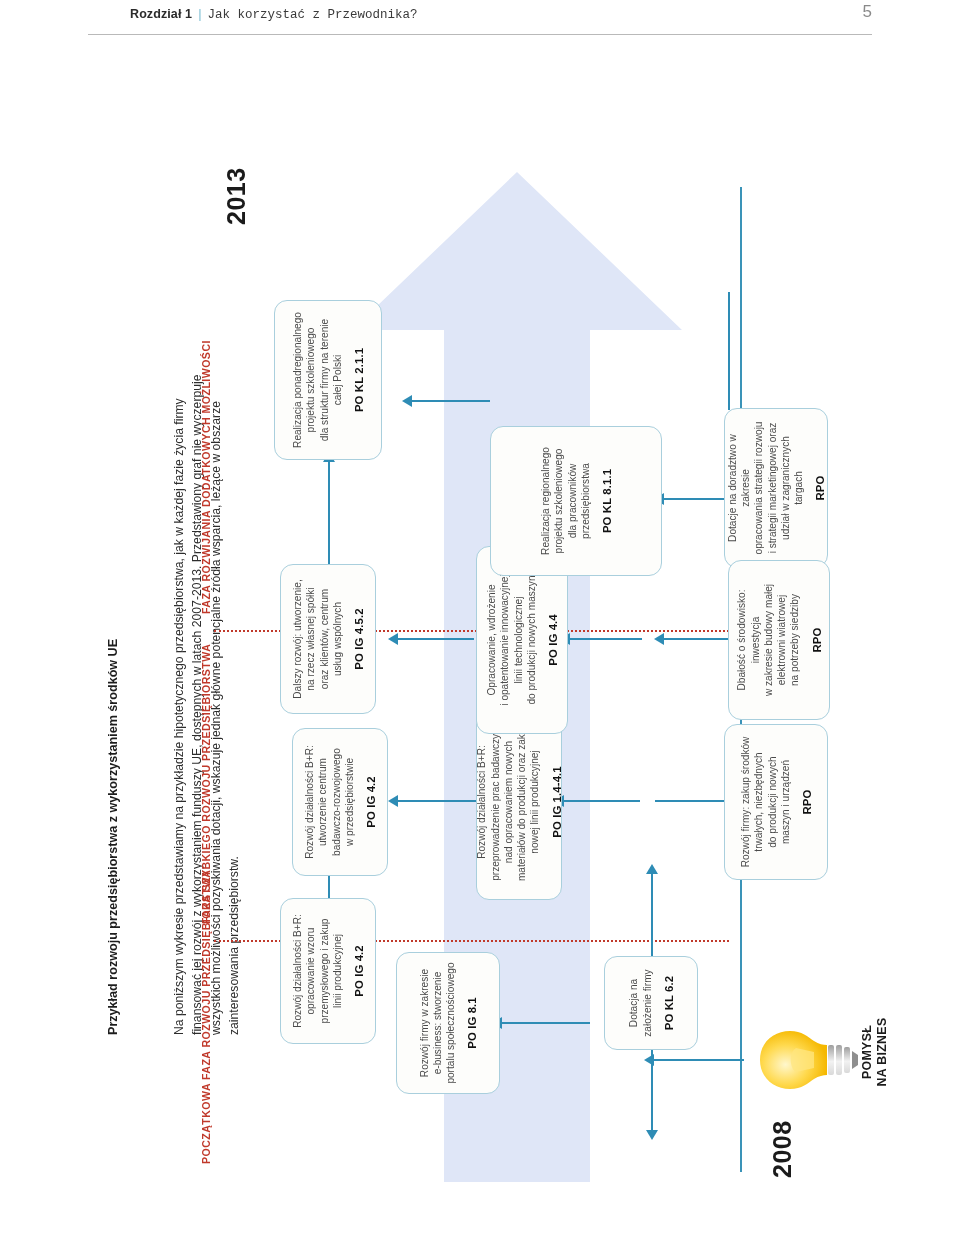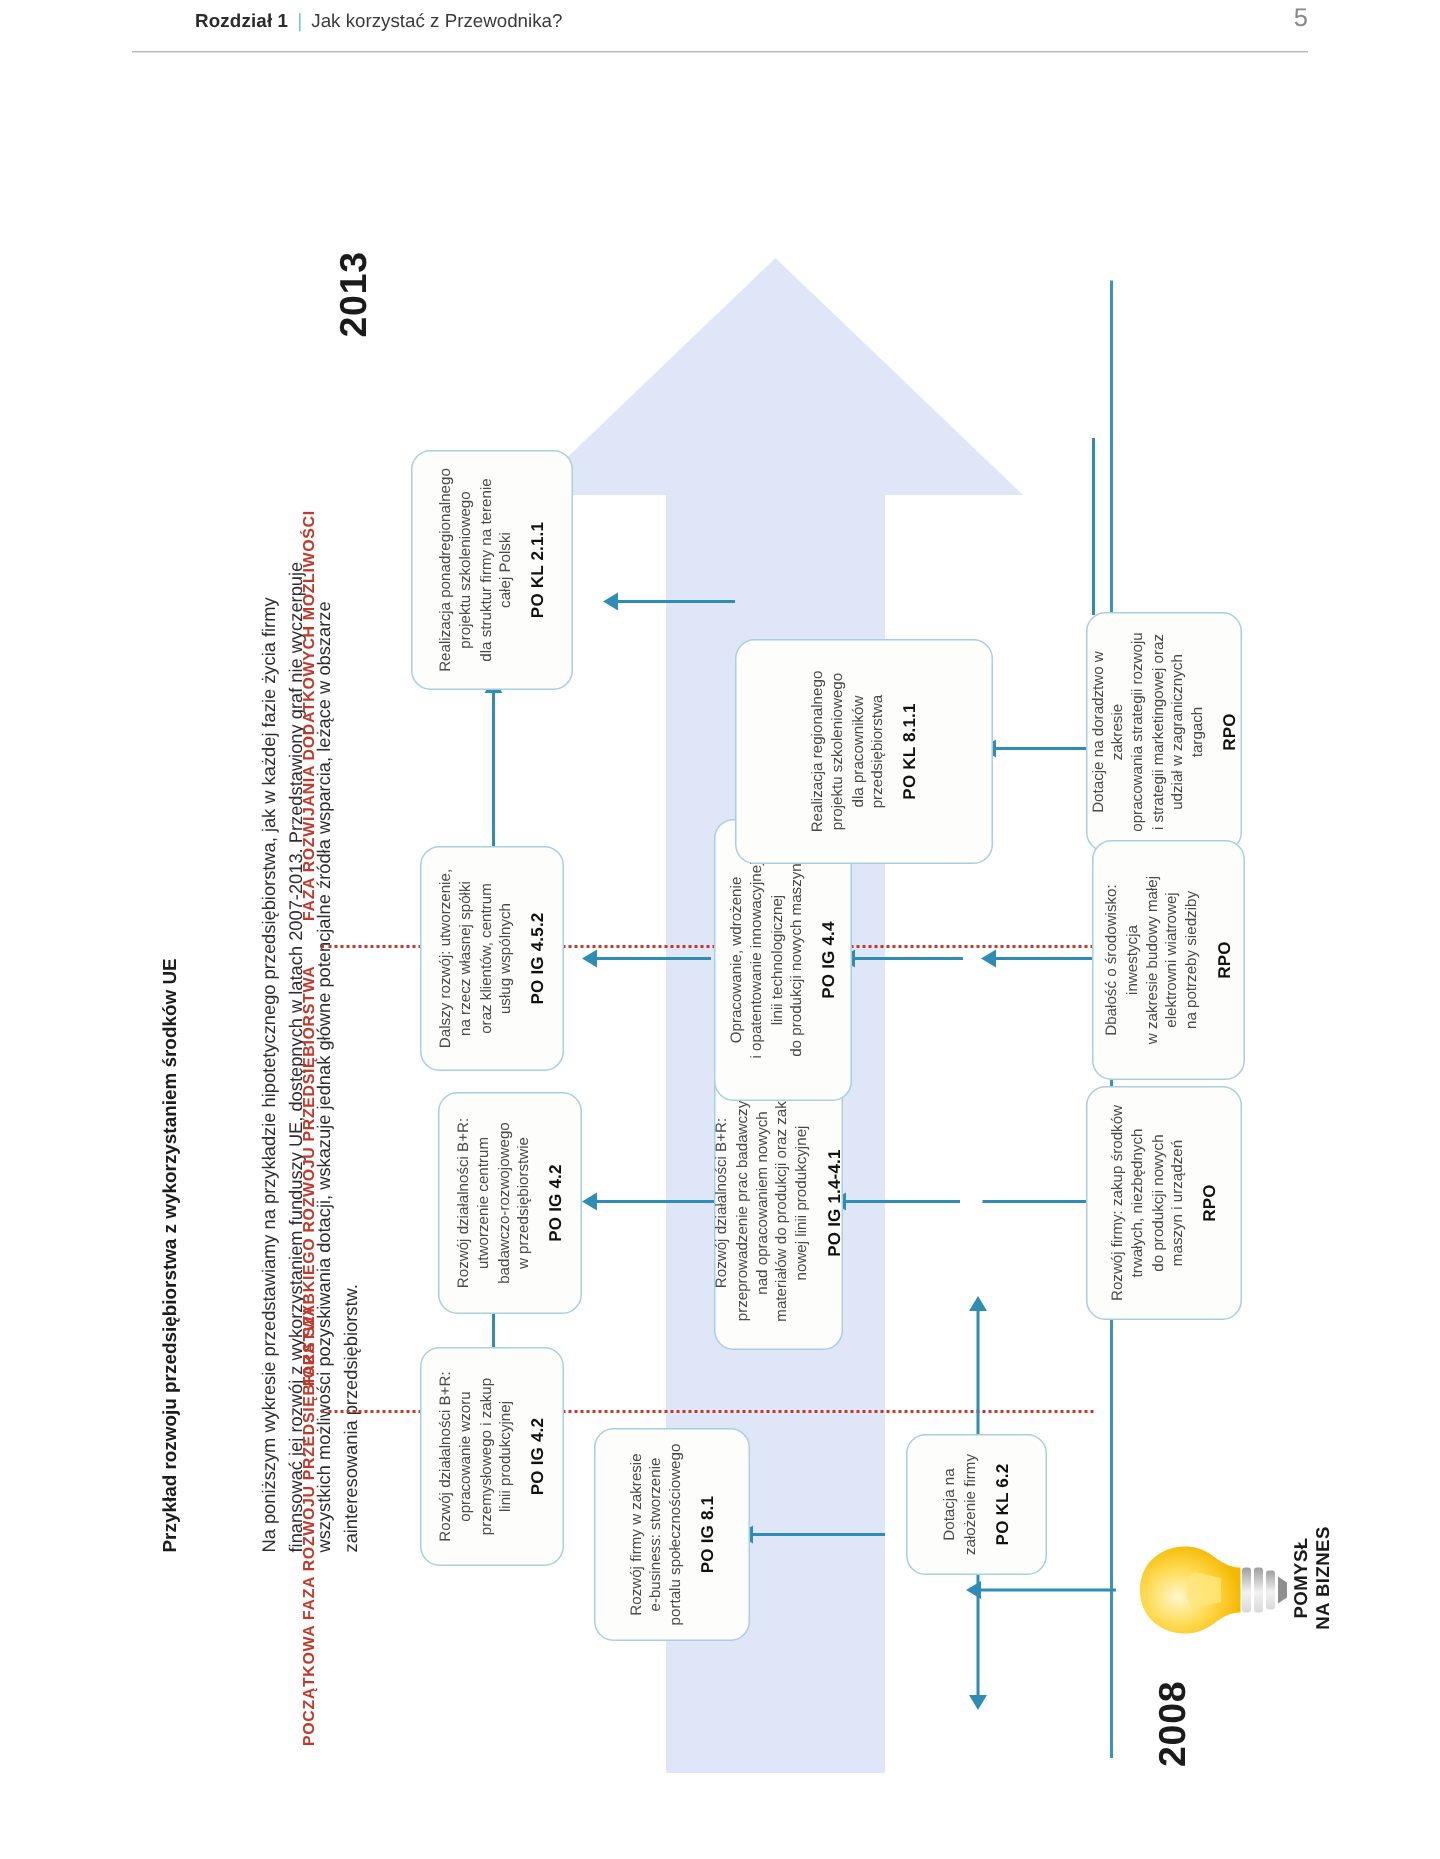--- a/index.html
+++ b/index.html
@@ -14,21 +14,21 @@
   
   #header {
     position: absolute; left: 0; top: 0; width: 960px; height: 46px;
   }
   #header .hdr-inner {
     position: absolute; left: 88px; top: 6px; right: 88px;
     display: flex; align-items: baseline; margin-left: 42px;
   }
   #hdr-chapter { font-size: 12.5px; font-weight: bold; color: #2b2b2b; letter-spacing: .1px; }
   #hdr-sep { color: #7fbfd4; margin: 0 6px; font-size: 13px; }
-  #hdr-title { font-size: 12.5px; color: #3a3a3a; }
+  #hdr-title { font-size: 12.5px; color: #3a3a3a; font-family: Liberation Mono, monospace; }
   #hdr-page {
     position: absolute; right: 88px; top: 2px;
     font-size: 17px; color: #8a8a8a; font-weight: 300;
   }
   #hdr-rule {
     position: absolute; left: 88px; right: 88px; top: 34px;
     height: 1px; background: #b9b9b9;
   }
 
   

